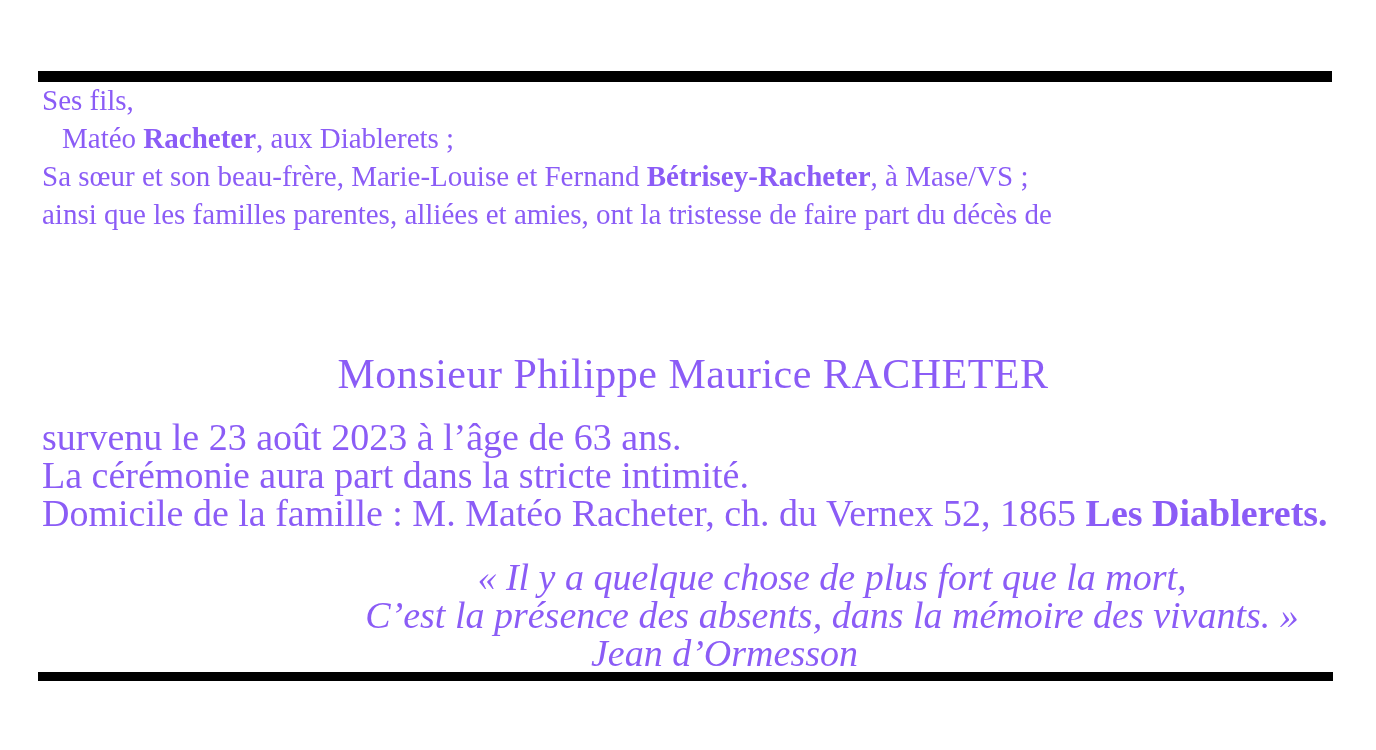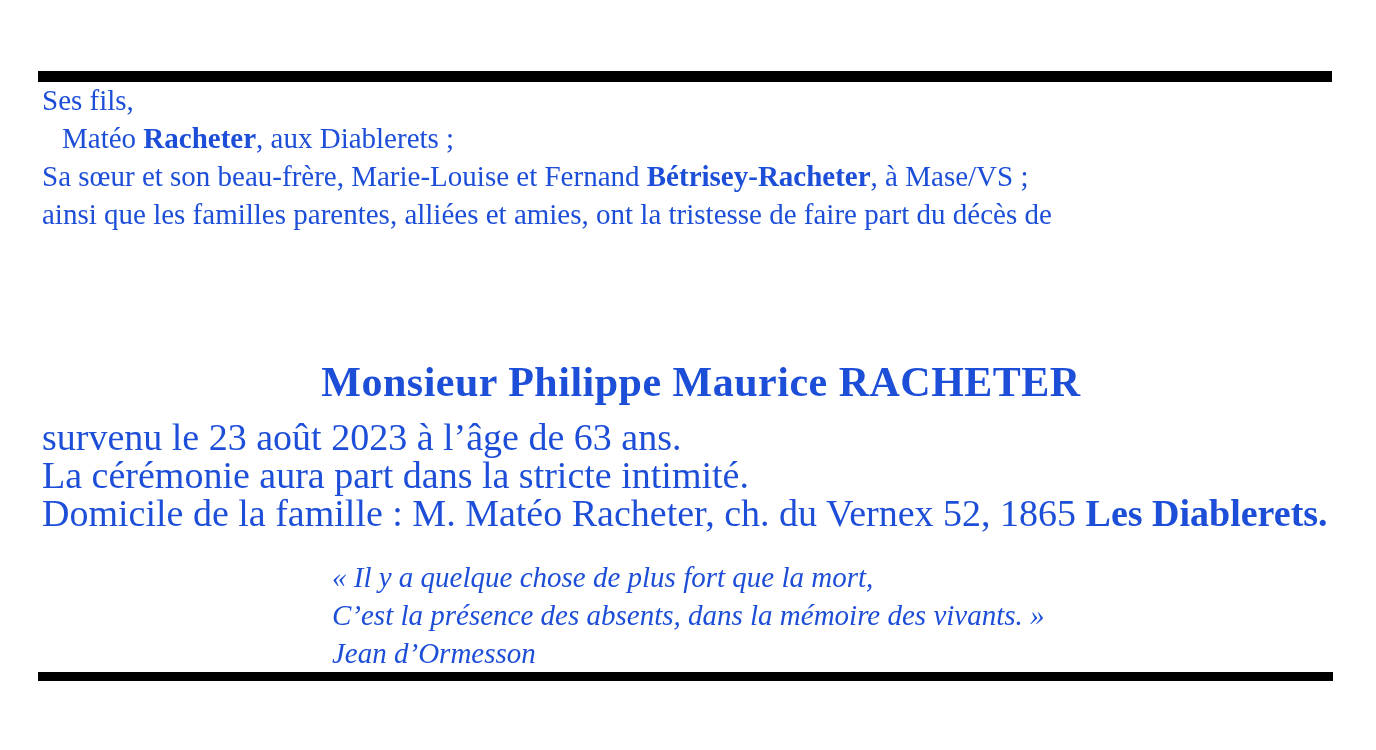--- a/index.html
+++ b/index.html
@@ -5,21 +5,21 @@
   html, body {
     margin: 0;
     padding: 0;
     background: #ffffff;
   }
   .page {
     position: relative;
     width: 1376px;
     height: 750px;
     background: #ffffff;
-    color: #1d4ed8;
+    color: #8b5cf6;
     font-family: "Liberation Serif", "DejaVu Serif", serif;
     overflow: hidden;
     border-radius: 28px;
   }
   .rule {
     position: absolute;
     background: #000000;
   }
   .rule-top {
     left: 38px;
@@ -43,44 +43,44 @@
     white-space: nowrap;
   }
   .family .line.indent {
     padding-left: 20px;
   }
   .deceased {
     position: absolute;
     left: 38px;
     top: 342px;
     width: 1294px;
-    margin: 16px;
+    margin: 8px;
     text-align: center;
     font-size: 42px;
-    font-weight: bold;
+    font-weight: normal;
     line-height: 48px;
     letter-spacing: 0.5px;
   }
   .details {
     position: absolute;
     left: 42px;
     top: 418px;
     width: 1290px;
     font-size: 38px;
     line-height: 38px;
     white-space: nowrap;
   }
   .quote {
     position: absolute;
     right: 44px;
     top: 558px;
     width: 1000px;
-    text-align: left;
+    text-align: center;
     font-style: italic;
-    font-size: 29px;
+    font-size: 38px;
     line-height: 38px;
     white-space: nowrap;
   }
   .quote .quote-author {
     padding-right: 215px;
   }
   b { font-weight: bold; }
 </style>
 </head>
 <body>

